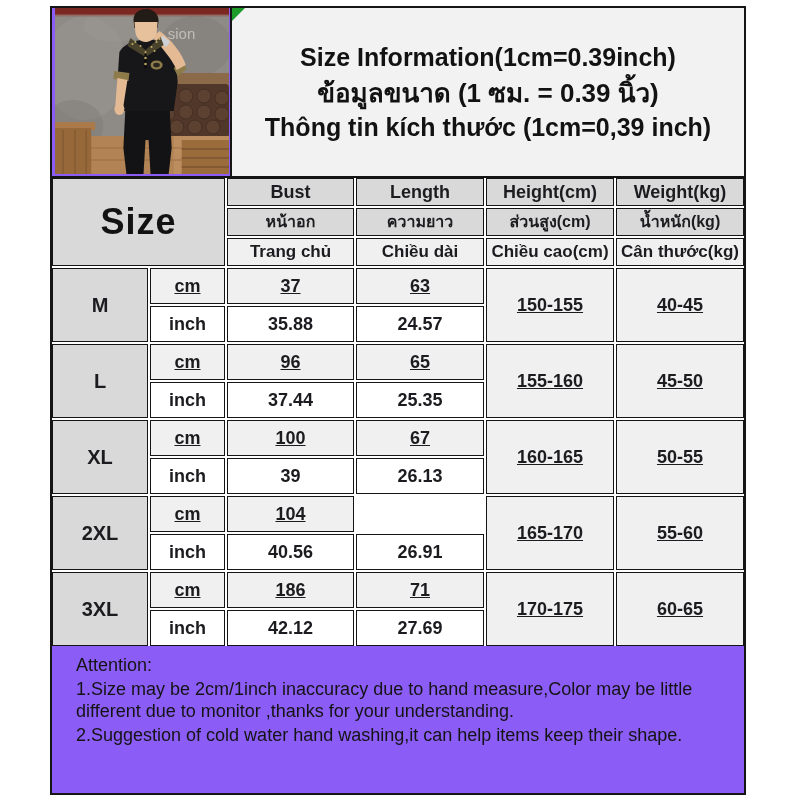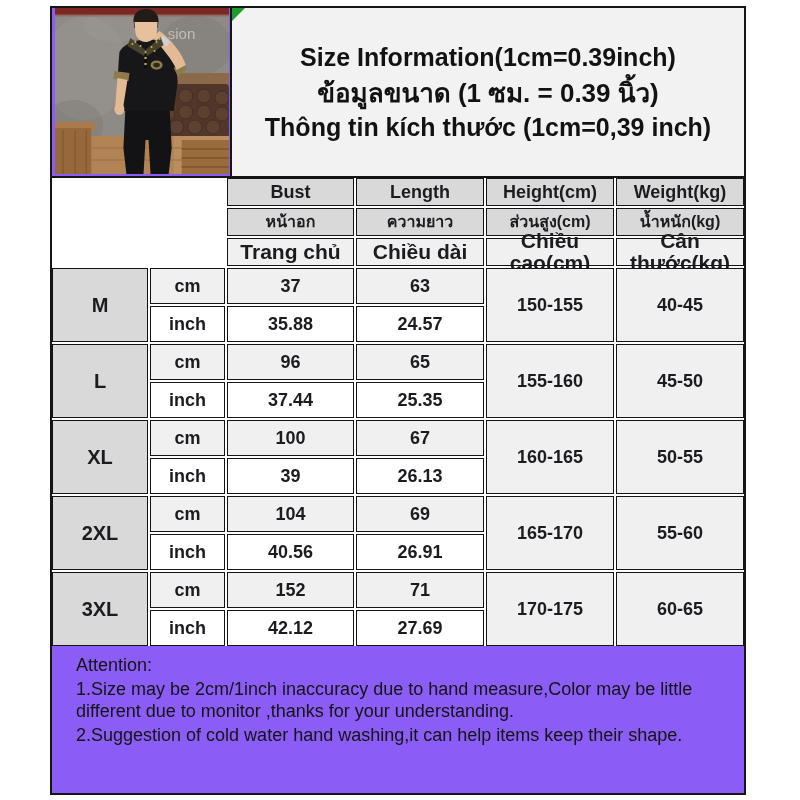--- a/index.html
+++ b/index.html
@@ -14,25 +14,25 @@
   .banner .t1,.banner .t3{font-size:25px;font-weight:bold;color:#121212;letter-spacing:0px;}
   .banner .t2{font-size:26px;font-weight:bold;color:#121212;}
   .corner{position:absolute;left:0;top:0;width:0;height:0;border-top:13px solid #1e9b28;border-right:13px solid transparent;}
   
   .grid{display:grid;grid-template-columns:96px 75px 127px 128px 128px 128px;
         grid-template-rows:28px 28px 28px repeat(10,36px);gap:2px;background:#fff;}
   .c{border:1px solid #141414;background:#fff;display:flex;align-items:center;justify-content:center;
      font-weight:bold;font-size:18px;color:#1c1c20;text-align:center;line-height:1.05;}
   .hdr{background:#d9d9d9;}
   .hdr3{background:#f0f0f0;}
-  .lt{background:#f0f0f0;}
+  .lt{background:#f0f0f0;text-decoration:underline;}
   .sz{background:#d9d9d9;font-size:20px;}
   .big{font-size:36px;letter-spacing:1px;color:#121212;}
   .th{font-size:16px;}
-  .vi{font-size:21px;}
+  .vi{font-size:17px;}
   
   .attention{padding:8px 8px 0 24px;font-size:18px;font-weight:normal;color:#141414;line-height:1.25;}
   .attention div{margin:0 0 1px 0;}
 </style>
 </head>
 <body>
 
 <div class="sheet">
 
   <div class="top-row">
@@ -103,20 +103,21 @@
     </div>
     <div class="banner">
       <div class="corner"></div>
       <div class="t1">Size Information(1cm=0.39inch)</div>
       <div class="t2">ข้อมูลขนาด (1 ซม. = 0.39 นิ้ว)</div>
       <div class="t3">Thông tin kích thước (1cm=0,39 inch)</div>
     </div>
   </div>
 
   <div class="grid">
+    <div class="c hdr big" style="grid-area:1/1/4/3">Size</div>
 
     <div class="c hdr" style="grid-area:1/3/2/4">Bust</div>
     <div class="c hdr" style="grid-area:1/4/2/5">Length</div>
     <div class="c hdr" style="grid-area:1/5/2/6">Height(cm)</div>
     <div class="c hdr" style="grid-area:1/6/2/7">Weight(kg)</div>
 
     <div class="c hdr th" style="grid-area:2/3/3/4">หน้าอก</div>
     <div class="c hdr th" style="grid-area:2/4/3/5">ความยาว</div>
     <div class="c hdr th" style="grid-area:2/5/3/6">ส่วนสูง(cm)</div>
     <div class="c hdr th" style="grid-area:2/6/3/7">น้ำหนัก(kg)</div>
@@ -152,30 +153,29 @@
     <div class="c lt" style="grid-area:8/4/9/5">67</div>
     <div class="c" style="grid-area:9/2/10/3">inch</div>
     <div class="c" style="grid-area:9/3/10/4">39</div>
     <div class="c" style="grid-area:9/4/10/5">26.13</div>
     <div class="c lt" style="grid-area:8/5/10/6">160-165</div>
     <div class="c lt" style="grid-area:8/6/10/7">50-55</div>
 
     <div class="c sz" style="grid-area:10/1/12/2">2XL</div>
     <div class="c lt" style="grid-area:10/2/11/3">cm</div>
     <div class="c lt" style="grid-area:10/3/11/4">104</div>
-    <div class="c lt" style="grid-area:10/4/11/5">69</div>
     <div class="c" style="grid-area:11/2/12/3">inch</div>
     <div class="c" style="grid-area:11/3/12/4">40.56</div>
     <div class="c" style="grid-area:11/4/12/5">26.91</div>
     <div class="c lt" style="grid-area:10/5/12/6">165-170</div>
     <div class="c lt" style="grid-area:10/6/12/7">55-60</div>
 
     <div class="c sz" style="grid-area:12/1/14/2">3XL</div>
     <div class="c lt" style="grid-area:12/2/13/3">cm</div>
-    <div class="c lt" style="grid-area:12/3/13/4">152</div>
+    <div class="c lt" style="grid-area:12/3/13/4">186</div>
     <div class="c lt" style="grid-area:12/4/13/5">71</div>
     <div class="c" style="grid-area:13/2/14/3">inch</div>
     <div class="c" style="grid-area:13/3/14/4">42.12</div>
     <div class="c" style="grid-area:13/4/14/5">27.69</div>
     <div class="c lt" style="grid-area:12/5/14/6">170-175</div>
     <div class="c lt" style="grid-area:12/6/14/7">60-65</div>
   </div>
 
   <div class="attention">
     <div>Attention:</div>

